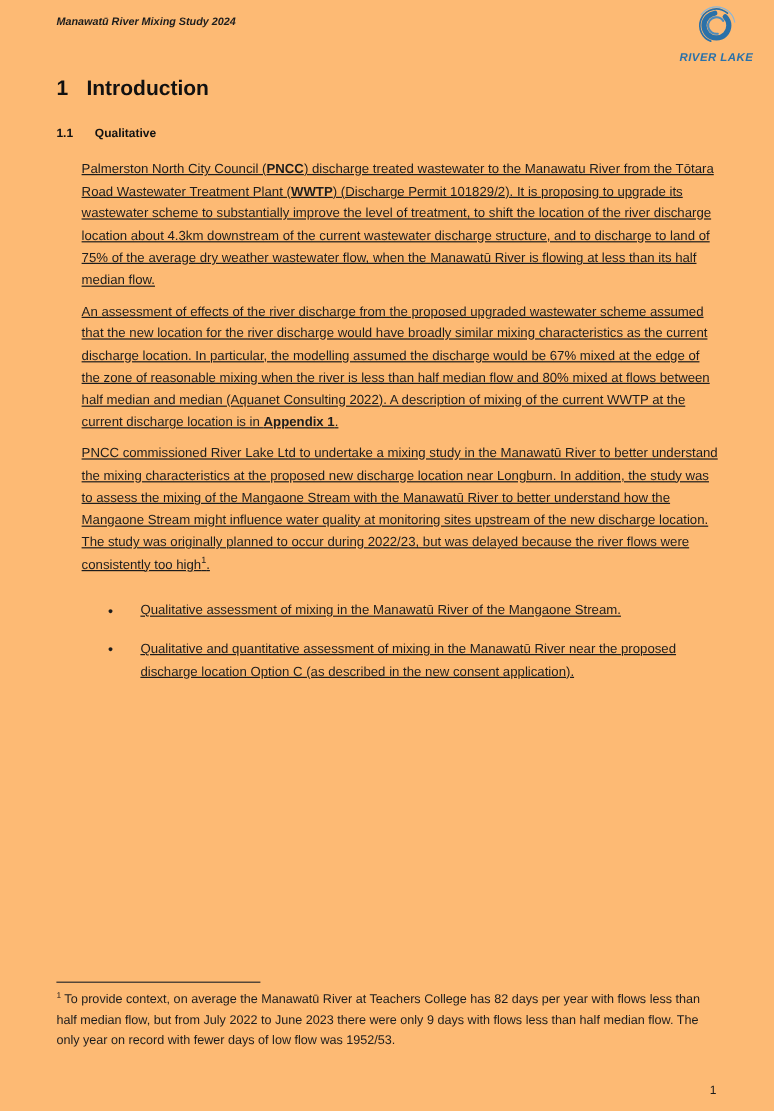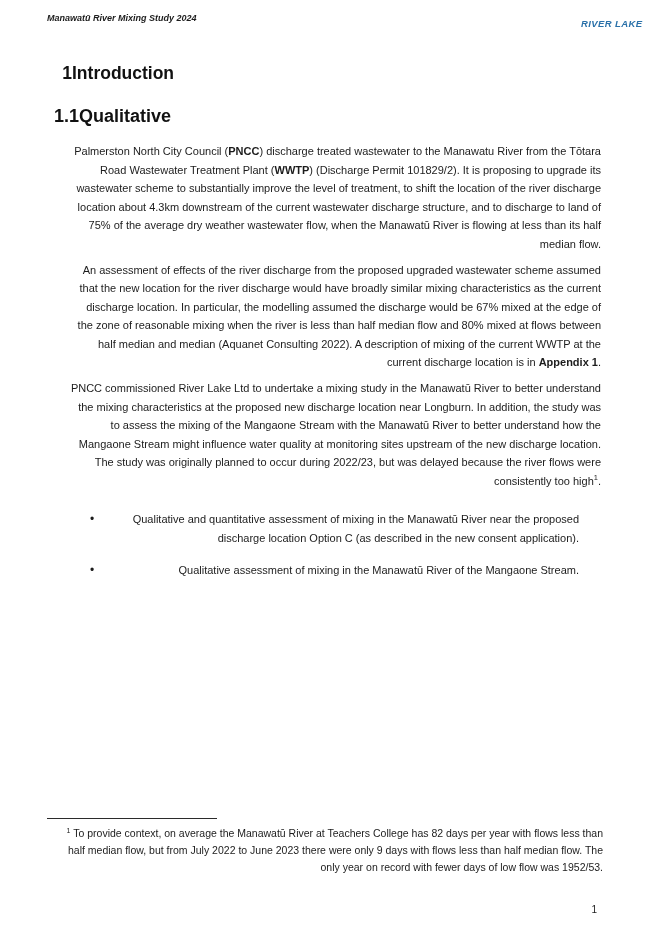--- a/index.html
+++ b/index.html
@@ -2,44 +2,43 @@
 <html><head>
 <meta charset="utf-8">
 <style>
   * { margin: 0; padding: 0; box-sizing: border-box; }
   html, body { background: #e8e8e8; }
   .page {
     position: relative;
     width: 645px;
     height: 926px;
     margin: 0 auto;
-    background: #ffffff;
+    background: #fdba74;
     font-family: "Liberation Sans", sans-serif;
     color: #1c1c1c;
     overflow: hidden;
-    text-align: right;
   }
 
   
   .running-header-title {
     position: absolute;
     top: 13px;
     left: 47px;
     font-size: 9px;
     font-weight: 700;
     font-style: italic;
     color: #1c1c1c;
   }
   .logo {
     position: absolute;
     top: 4px;
-    right: 4px;
+    right: 18px;
     width: 60px;
     display: flex;
-    flex-direction: row;
+    flex-direction: column;
     align-items: center;
   }
   .logo svg { width: 38px; height: 38px; }
   .logo-text {
     margin-top: 1px;
     font-size: 9.5px;
     font-weight: 700;
     font-style: italic;
     letter-spacing: 0.4px;
     color: #2a71a9;
@@ -56,33 +55,34 @@
   .h1 {
     display: flex;
     font-size: 17.5px;
     font-weight: 700;
     color: #111;
     margin-bottom: 22px;
   }
   .h1 .num { width: 25px; flex: 0 0 25px; }
   .h2 {
     display: flex;
-    font-size: 18px;
+    font-size: 10px;
     font-weight: 700;
     color: #111;
     margin-bottom: 15px;
   }
   .h2 .num { width: 32px; flex: 0 0 32px; }
 
   .body-text {
     margin-left: 21px;
     width: 533px;
     font-size: 11px;
     line-height: 18.5px;
     color: #1c1c1c;
+    text-decoration: underline;
   }
   .body-text p { margin: 0 0 7.5px 0; }
   .body-text sup { font-size: 7.5px; line-height: 0; }
 
   ul.bullets {
     list-style: none;
     margin: 20px 0 0 22px;
     padding: 0;
   }
   ul.bullets li {
@@ -153,22 +153,22 @@
       <span class="num">1.1</span>
       <span>Qualitative</span>
     </div>
 
     <div class="body-text">
       <p><span>Palmerston North City Council (</span><span style="font-weight: 700;">PNCC</span><span>) discharge treated wastewater to the Manawatu River from the Tōtara Road Wastewater Treatment Plant (</span><span style="font-weight: 700;">WWTP</span><span>) (Discharge Permit 101829/2). It is proposing to upgrade its wastewater scheme to substantially improve the level of treatment, to shift the location of the river discharge location about 4.3km downstream of the current wastewater discharge structure, and to discharge to land of 75% of the average dry weather wastewater flow, when the Manawatū River is flowing at less than its half median flow.</span></p>
       <p><span>An assessment of effects of the river discharge from the proposed upgraded wastewater scheme assumed that the new location for the river discharge would have broadly similar mixing characteristics as the current discharge location. In particular, the modelling assumed the discharge would be 67% mixed at the edge of the zone of reasonable mixing when the river is less than half median flow and 80% mixed at flows between half median and median (Aquanet Consulting 2022). A description of mixing of the current WWTP at the current discharge location is in </span><span style="font-weight: 700;">Appendix 1</span><span>.</span></p>
       <p><span>PNCC commissioned River Lake Ltd to undertake a mixing study in the Manawatū River to better understand the mixing characteristics at the proposed new discharge location near Longburn. In addition, the study was to assess the mixing of the Mangaone Stream with the Manawatū River to better understand how the Mangaone Stream might influence water quality at monitoring sites upstream of the new discharge location. The study was originally planned to occur during 2022/23, but was delayed because the river flows were consistently too high</span><sup>1</sup><span>.</span></p>
 
       <ul class="bullets">
+        <li><span>Qualitative assessment of mixing in the Manawatū River of the Mangaone Stream.</span></li>
         <li><span>Qualitative and quantitative assessment of mixing in the Manawatū River near the proposed discharge location Option C (as described in the new consent application).</span></li>
-        <li><span>Qualitative assessment of mixing in the Manawatū River of the Mangaone Stream.</span></li>
       </ul>
     </div>
   </div>
 
   <div class="footnote">
     <hr class="footnote-rule">
     <div><sup>1</sup><span> To provide context, on average the Manawatū River at Teachers College has 82 days per year with flows less than half median flow, but from July 2022 to June 2023 there were only 9 days with flows less than half median flow. The only year on record with fewer days of low flow was 1952/53.</span></div>
   </div>
 
   <div class="page-number">1</div>

